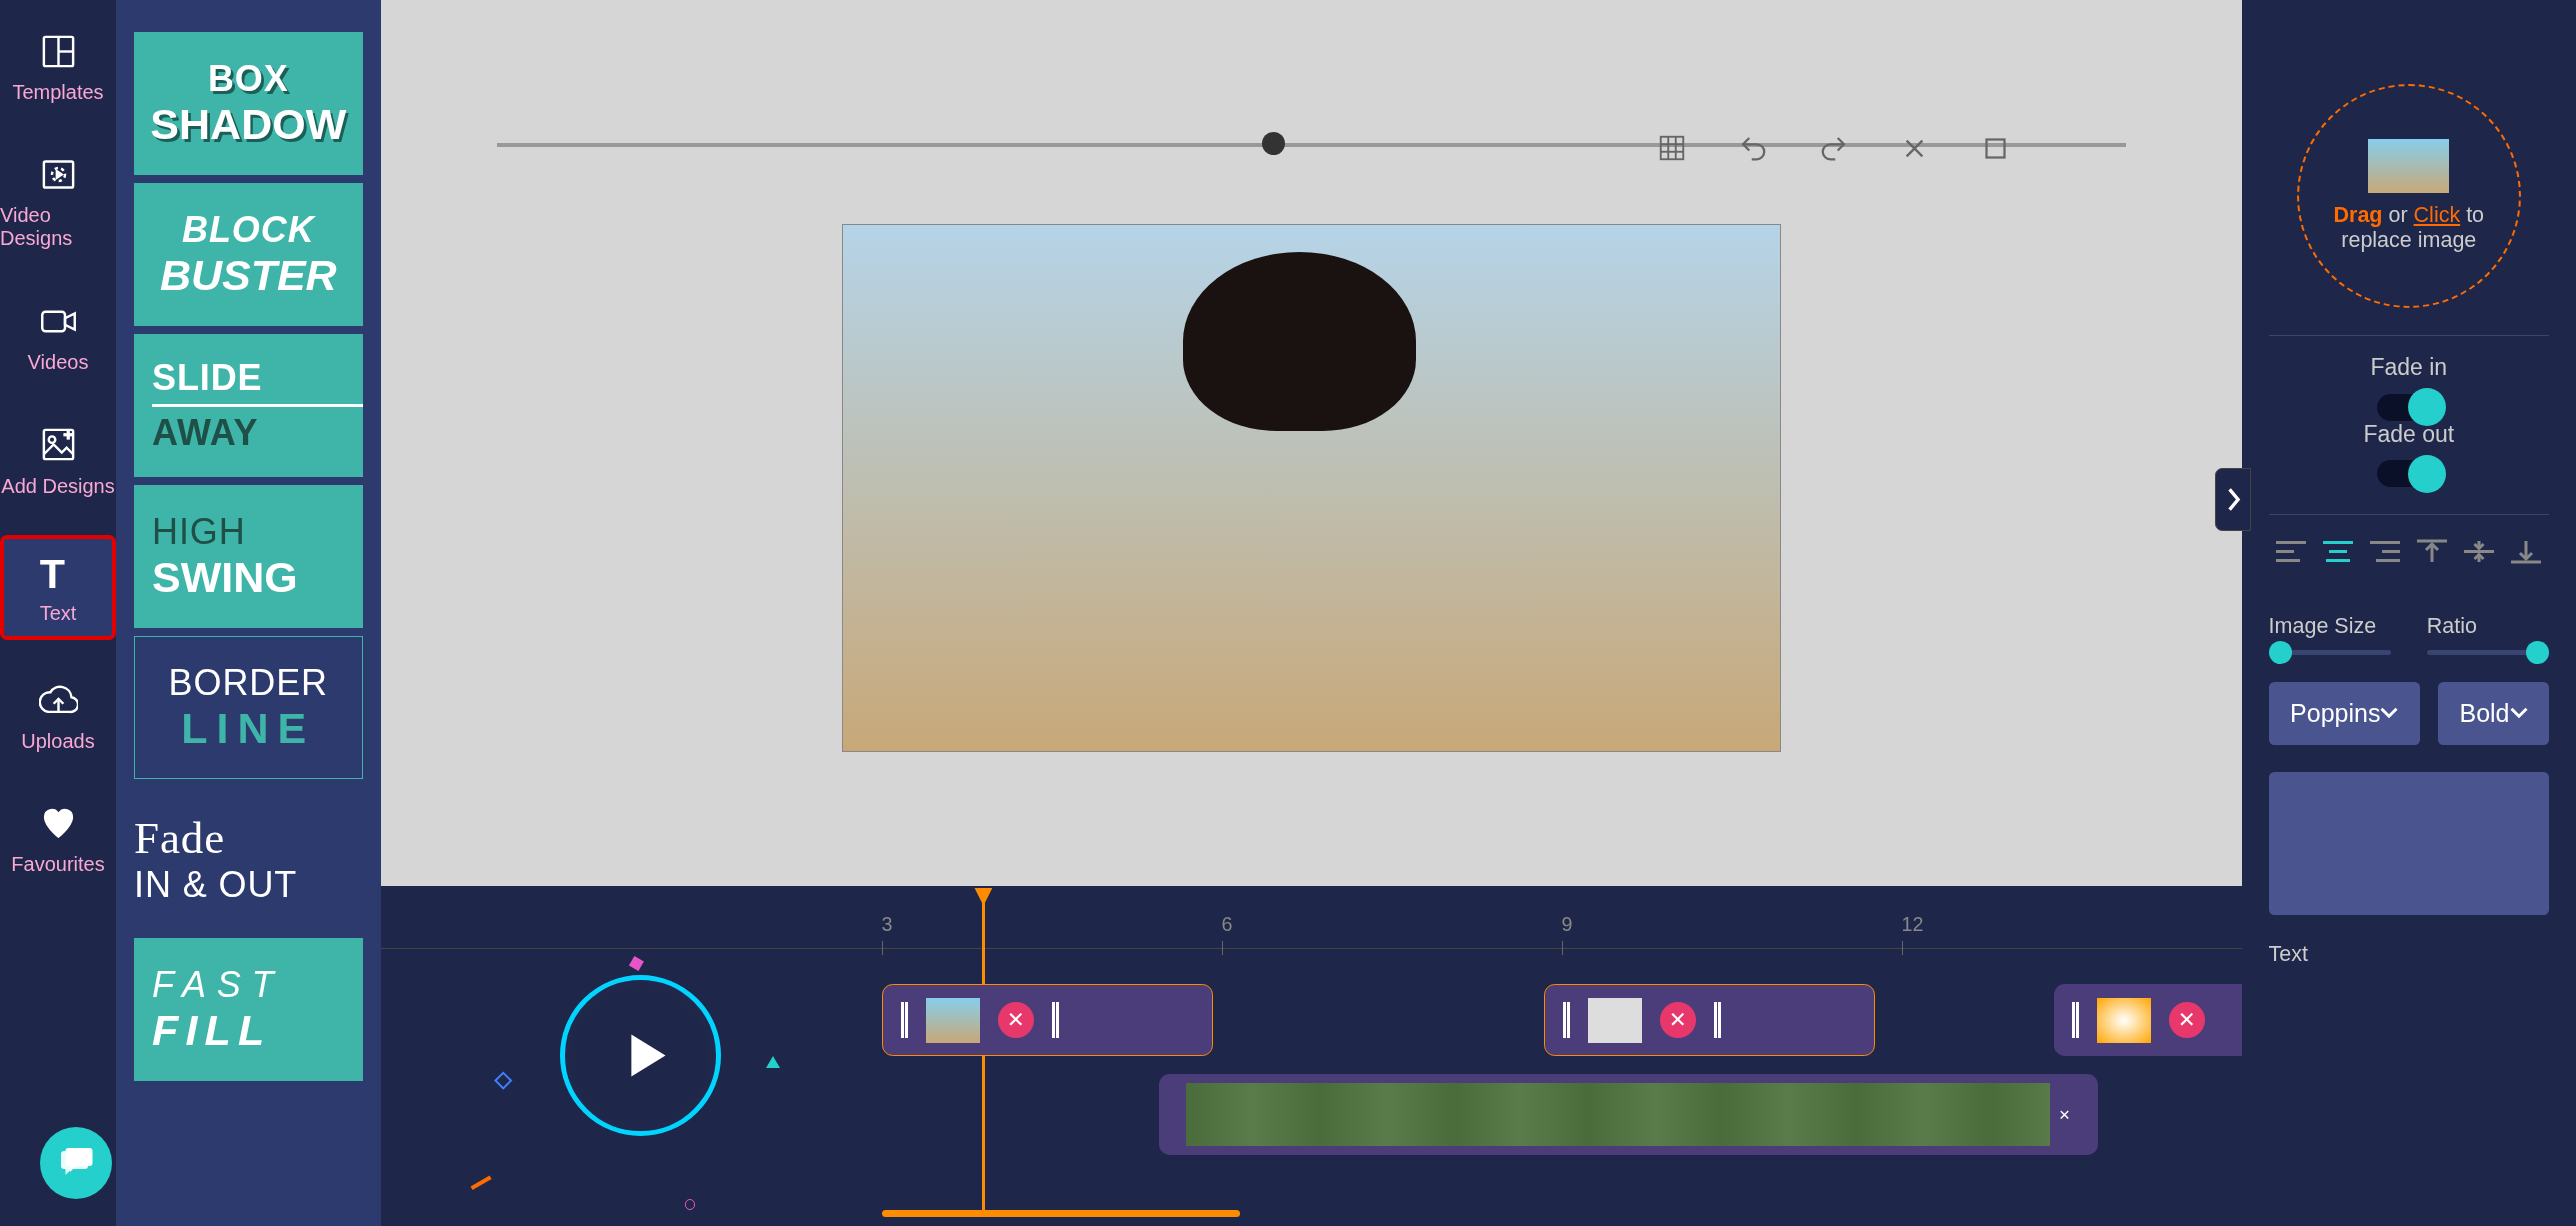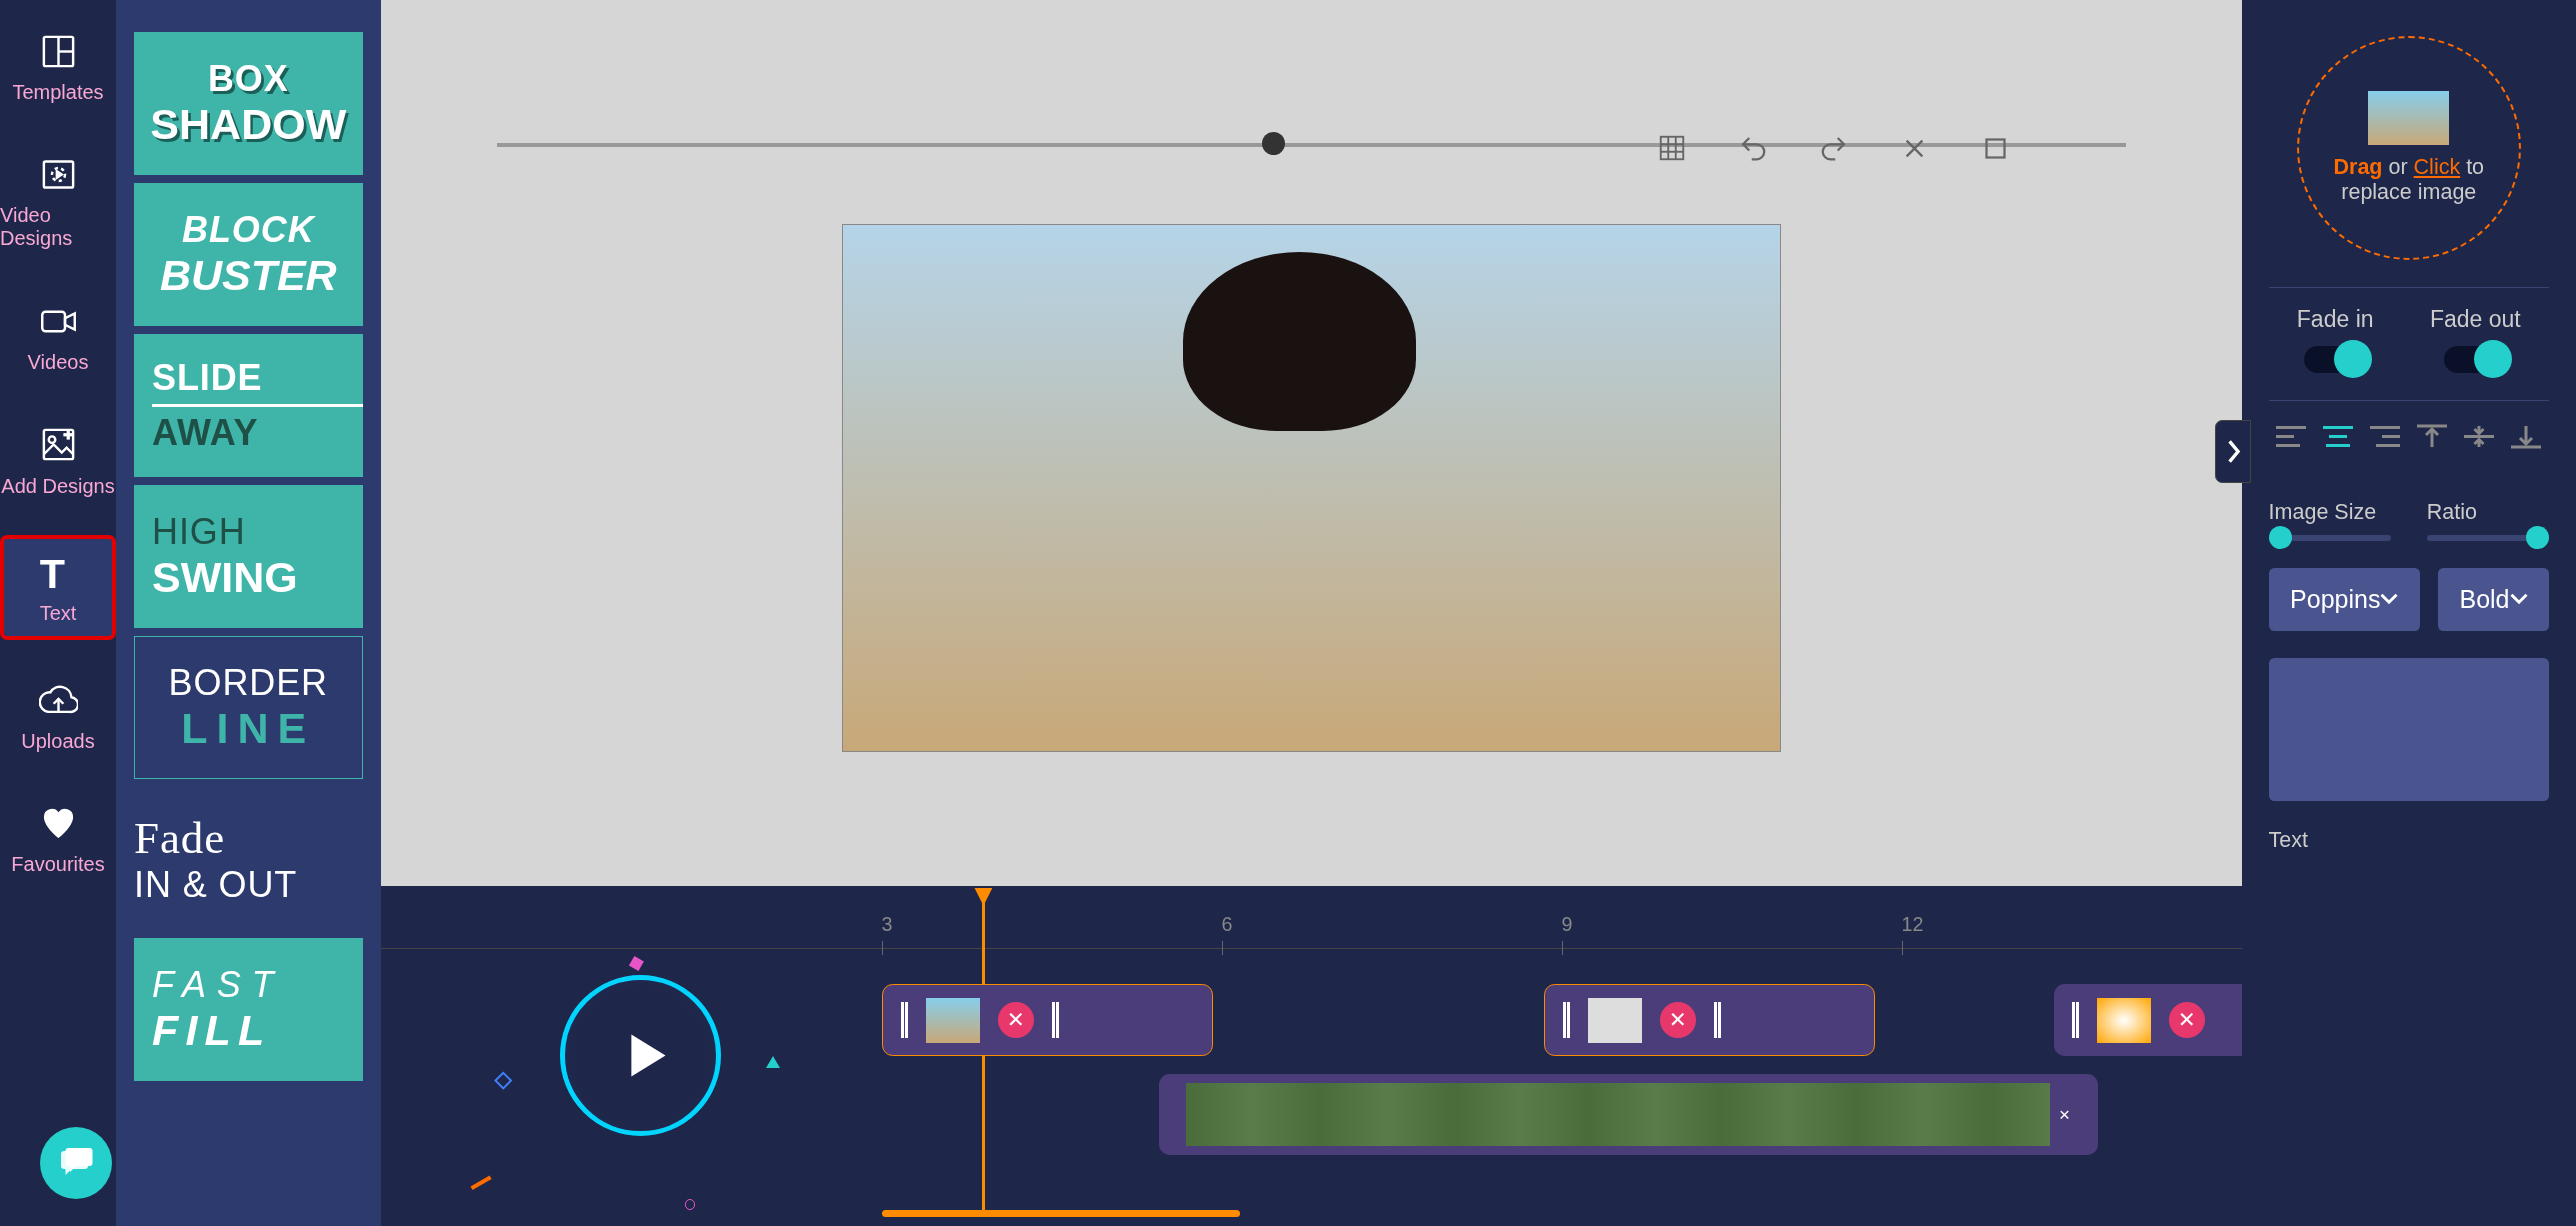--- a/index.html
+++ b/index.html
@@ -50,27 +50,27 @@
 .tl-clip .grip { width: 7.2px; height: 36px; border-left: 3.6px solid #fff; border-right: 3.6px solid #fff; }
 .tl-clip .thumb { width: 54px; height: 45px; background: #888; }
 .tl-clip .del { width: 36px; height: 36px; background: #e8386b; border-radius: 50%; display: flex; align-items: center; justify-content: center; color: #fff; font-size: 21.5px; cursor: pointer; }
 .tl-playhead { position: absolute; left: 601px; top: 9px; width: 3.6px; height: 322px; background: #ff8c00; }
 .tl-playhead::before { content: ''; position: absolute; top: -7.2px; left: -7.2px; width: 18px; height: 18px; background: #ff8c00; clip-path: polygon(0 0, 100% 0, 50% 100%); }
 .tl-video-clip { position: absolute; left: 778px; top: 188px; width: 939px; height: 81px; background: #4a3d7a; border-radius: 10.7px; display: flex; align-items: center; padding: 0 18px; gap: 9px; }
 .tl-video-clip .frames { flex: 1; height: 63px; background: linear-gradient(90deg, #4a6b3a 0%, #5a7b4a 50%, #4a6b3a 100%); background-size: 134px 100%; background-repeat: repeat-x; }
 .tl-seekbar { position: absolute; left: 501px; bottom: 9px; width: 358px; height: 7.2px; background: #ff8c00; border-radius: 3.6px; }
 
 
-.rightpanel { width: 528px; background: #1e2749; padding: 36px 27px; display: flex; flex-direction: column; gap: 27px; }
+.rightpanel { width: 528px; background: #1e2749; padding: 36px 27px; display: flex; flex-direction: column; gap: 27px; margin-top: 48px; }
 .replace-area { border: 2.7px dashed #ff6b00; border-radius: 50%; width: 224px; height: 224px; margin: 0 auto; display: flex; flex-direction: column; align-items: center; justify-content: center; gap: 10.7px; }
 .replace-area .thumb { width: 81px; height: 54px; background: linear-gradient(#87ceeb, #c8a878); }
 .replace-text { font-size: 21.5px; text-align: center; color: #ccc; }
 .replace-text .drag { color: #ff6b00; font-weight: 700; }
 .replace-text .click { color: #ff6b00; text-decoration: underline; cursor: pointer; }
-.fade-row { display: flex; justify-content: space-around; padding-top: 18px; border-top: 0.9px solid #3a4470; }
+.fade-row { display: flex; justify-content: space-around; padding-top: 18px; border-top: 0.9px solid #3a4470; flex-direction: column; }
 .fade-item { display: flex; flex-direction: column; align-items: center; gap: 12.5px; }
 .fade-label { font-size: 23px; color: #ccc; }
 .toggle { width: 63px; height: 27px; background: #0a1028; border-radius: 18px; position: relative; cursor: pointer; }
 .toggle .knob { position: absolute; right: -5.4px; top: -5.4px; width: 38px; height: 38px; background: #25d0cc; border-radius: 50%; }
 .align-row { display: flex; justify-content: space-between; padding: 18px 0; border-top: 0.9px solid #3a4470; }
 .align-btn { width: 45px; height: 36px; cursor: pointer; display: flex; align-items: center; justify-content: center; }
 .align-btn.active svg { stroke: #25d0cc; }
 .size-row { display: flex; gap: 36px; }
 .size-item { flex: 1; display: flex; flex-direction: column; gap: 10.7px; }
 .size-label { font-size: 21.5px; color: #ccc; }

